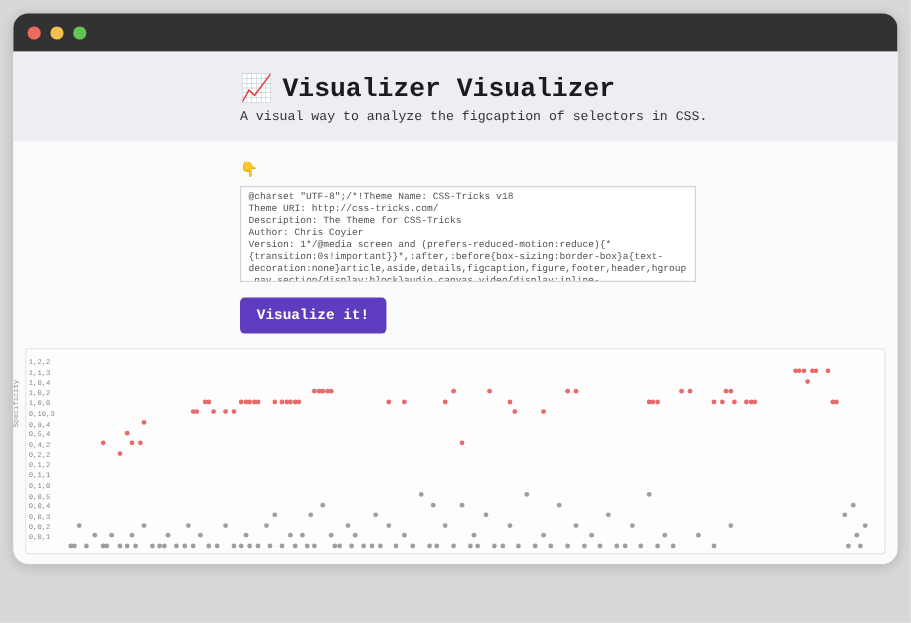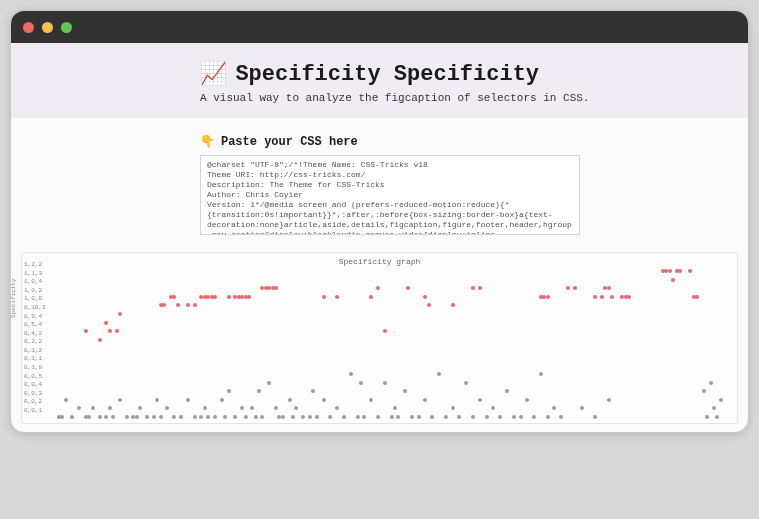--- a/index.html
+++ b/index.html
@@ -158,43 +158,44 @@
   <div class="titlebar">
     <div class="dot red"></div>
     <div class="dot yellow"></div>
     <div class="dot green"></div>
   </div>
 
   <div class="hero">
     <div class="hero-inner">
       <div class="title">
         <span>📈</span>
-        <span>Specificity Specificity</span>
+        <span>Visualizer Visualizer</span>
       </div>
       <div class="subtitle">A visual way to analyze the figcaption of selectors in CSS.</div>
     </div>
   </div>
 
   <div class="main">
     <div class="main-inner">
       <div class="paste-label">
         <span>👇</span>
-        <span>Paste your CSS here</span>
       </div>
       <textarea class="css-box" style="">@charset "UTF-8";/*!Theme Name: CSS-Tricks v18
 Theme URI: http://css-tricks.com/
 Description: The Theme for CSS-Tricks
 Author: Chris Coyier
 Version: 1*/@media screen and (prefers-reduced-motion:reduce){*{transition:0s!important}}*,:after,:before{box-sizing:border-box}a{text-decoration:none}article,aside,details,figcaption,figure,footer,header,hgroup,nav,section{display:block}audio,canvas,video{display:inline-</textarea>
+      <div>
+        <button class="viz-btn">Visualize it!</button>
+      </div>
     </div>
   </div>
 
   <div class="chart-wrap">
     <div class="chart-box">
-      <div class="chart-title">Specificity graph</div>
       <div class="ylabel">Specificity</div>
       <div class="chart-canvas" id="chart-canvas">
           <div class="ytick" style="left: -28px; bottom: 0%;">0,0,1</div>
           <div class="ytick" style="left: -28px; bottom: 5.88235%;">0,0,2</div>
           <div class="ytick" style="left: -28px; bottom: 11.7647%;">0,0,3</div>
           <div class="ytick" style="left: -28px; bottom: 17.6471%;">0,0,4</div>
           <div class="ytick" style="left: -28px; bottom: 23.5294%;">0,0,5</div>
           <div class="ytick" style="left: -28px; bottom: 29.4118%;">0,1,0</div>
           <div class="ytick" style="left: -28px; bottom: 35.2941%;">0,1,1</div>
           <div class="ytick" style="left: -28px; bottom: 41.1765%;">0,1,2</div>

